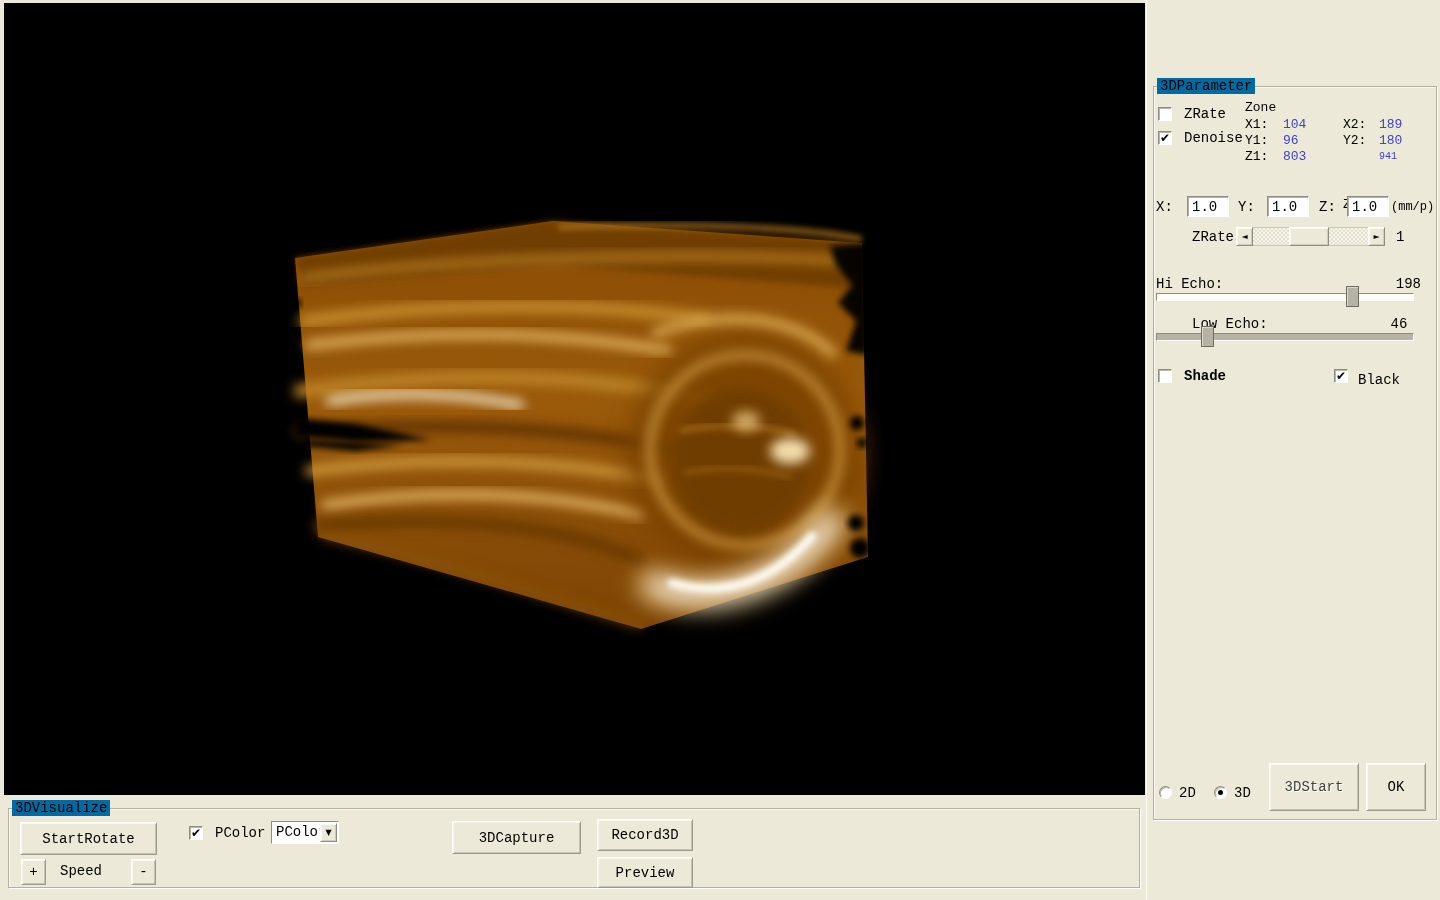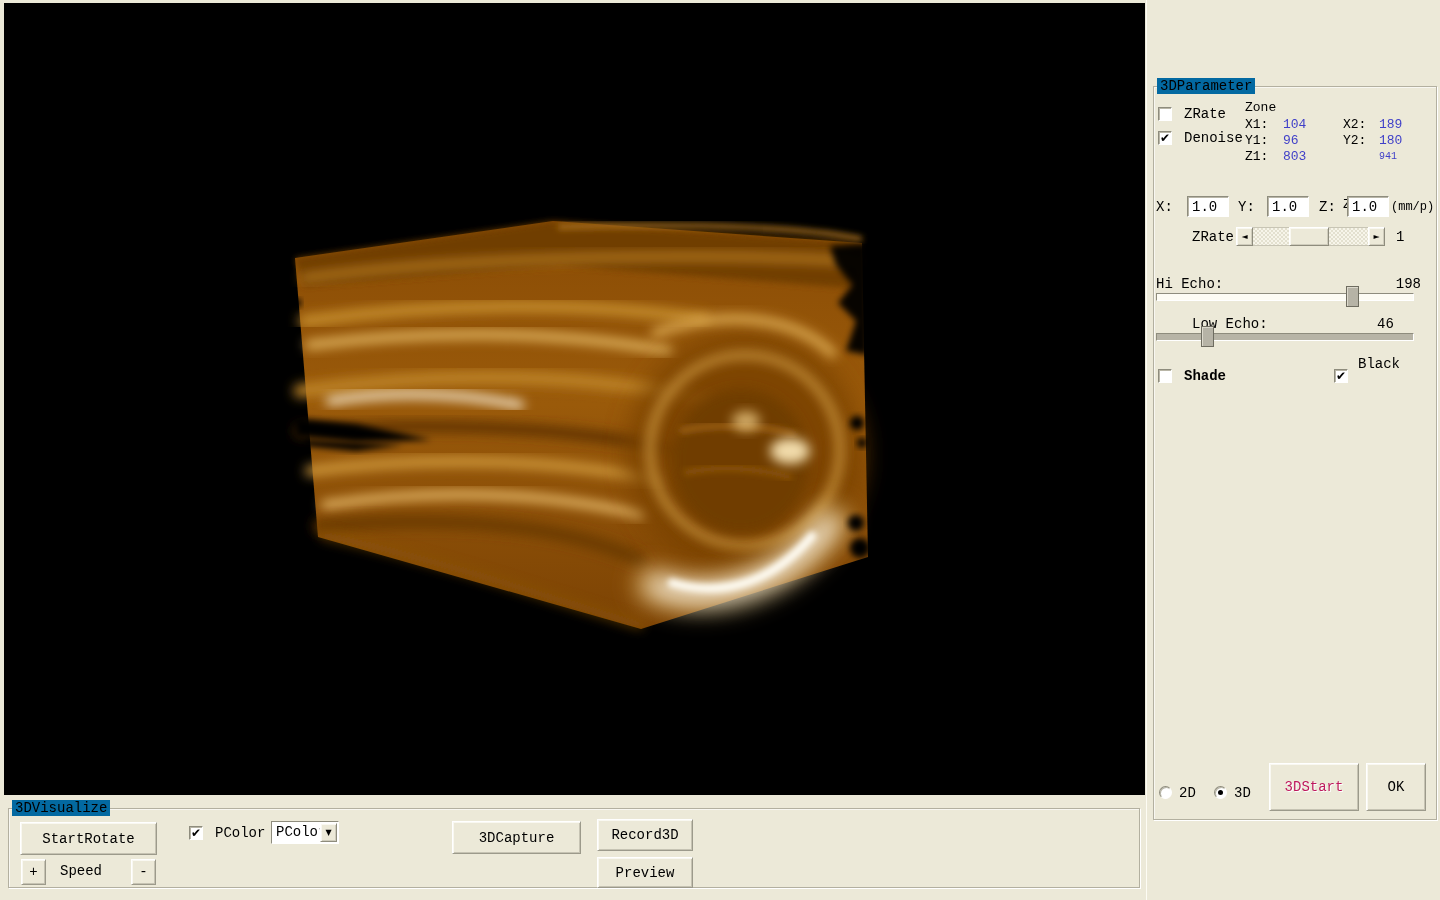--- a/index.html
+++ b/index.html
@@ -26,21 +26,21 @@
     border:1px solid #9c9a8b;
     border-top-color:#ffffff;
     border-left-color:#ffffff;
     box-shadow: inset 1px 1px 0 #f9f8f1, inset -1px -1px 0 #c6c3b3;
     font-family:"Liberation Mono", monospace;
     font-size:14px;
     color:#000;
     display:flex; align-items:center; justify-content:center;
     cursor:default;
   }
-  .btn.disabled { color:#be185d; text-shadow:1px 1px 0 #fff; }
+  .btn.disabled { color:#404040; text-shadow:1px 1px 0 #fff; }
   .groupbox {
     position:absolute;
     border:1px solid #b3b0a0;
     box-shadow:1px 1px 0 #ffffff, inset 1px 1px 0 rgba(255,255,255,.65);
   }
   .grouplabel {
     position:absolute;
     background:#0369a1;
     padding:0 3px;
     font-size:14px;
@@ -234,29 +234,29 @@
   </div>
   <span class="lbl" style="left:249px; top:229px;">1</span>
 
   <span class="lbl" style="left:9px; top:276px;">Hi Echo:</span>
   <span class="lbl" style="left:230px; top:276px; width:44px; text-align:right;">198</span>
   <div class="sl-track light" style="left:9px; top:293px; width:258px;">
     <div class="sl-thumb" style="left: 189px;"></div>
   </div>
 
   <span class="lbl" style="left:9px; top:316px;padding-left:36px;">Low Echo:</span>
-  <span class="lbl" style="left:230px; top:316px; width:44px; text-align:left;">46</span>
+  <span class="lbl" style="left:230px; top:316px; width:44px; text-align:center;">46</span>
   <div class="sl-track dark" style="left:9px; top:333px; width:258px;">
     <div class="sl-thumb" style="left: 44px;"></div>
   </div>
 
   <span class="checkbox" style="left:11px; top:369px;"></span>
   <span class="lbl" style="left:37px; top:368px;font-weight:bold;">Shade</span>
   <span class="checkbox on" style="left:187px; top:369px;"></span>
-  <span class="lbl" style="left:211px; top:356px;">Black</span>
+  <span class="lbl" style="left:211px; top:372px;">Black</span>
 
   <span class="radio" style="left:12px; top:786px;"></span>
   <span class="lbl" style="left:32px; top:785px;">2D</span>
   <span class="radio on" style="left:67px; top:786px;"></span>
   <span class="lbl" style="left:87px; top:785px;">3D</span>
 
   <div class="btn abs disabled" style="left:122px; top:763px; width:90px; height:48px;">3DStart</div>
   <div class="btn abs" style="left:219px; top:763px; width:60px; height:48px;">OK</div>
 </div>
 

